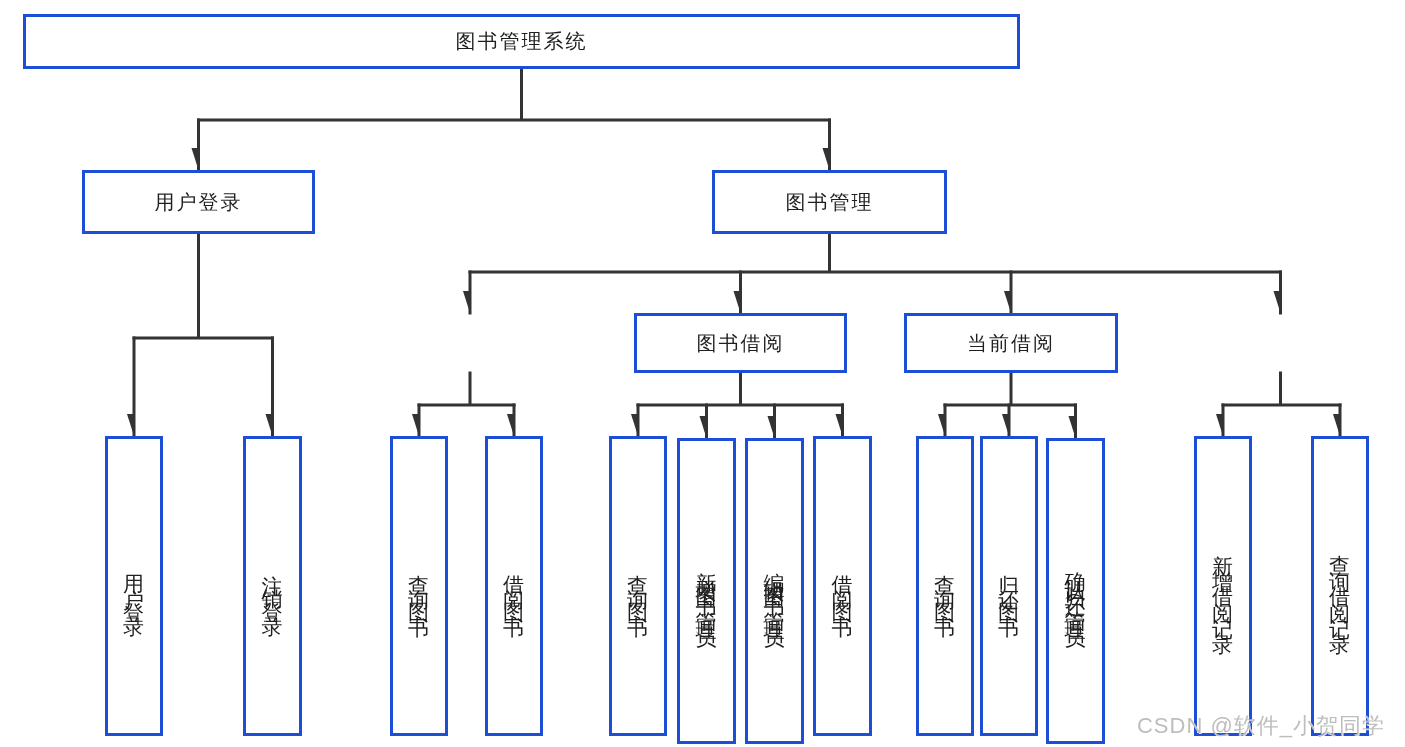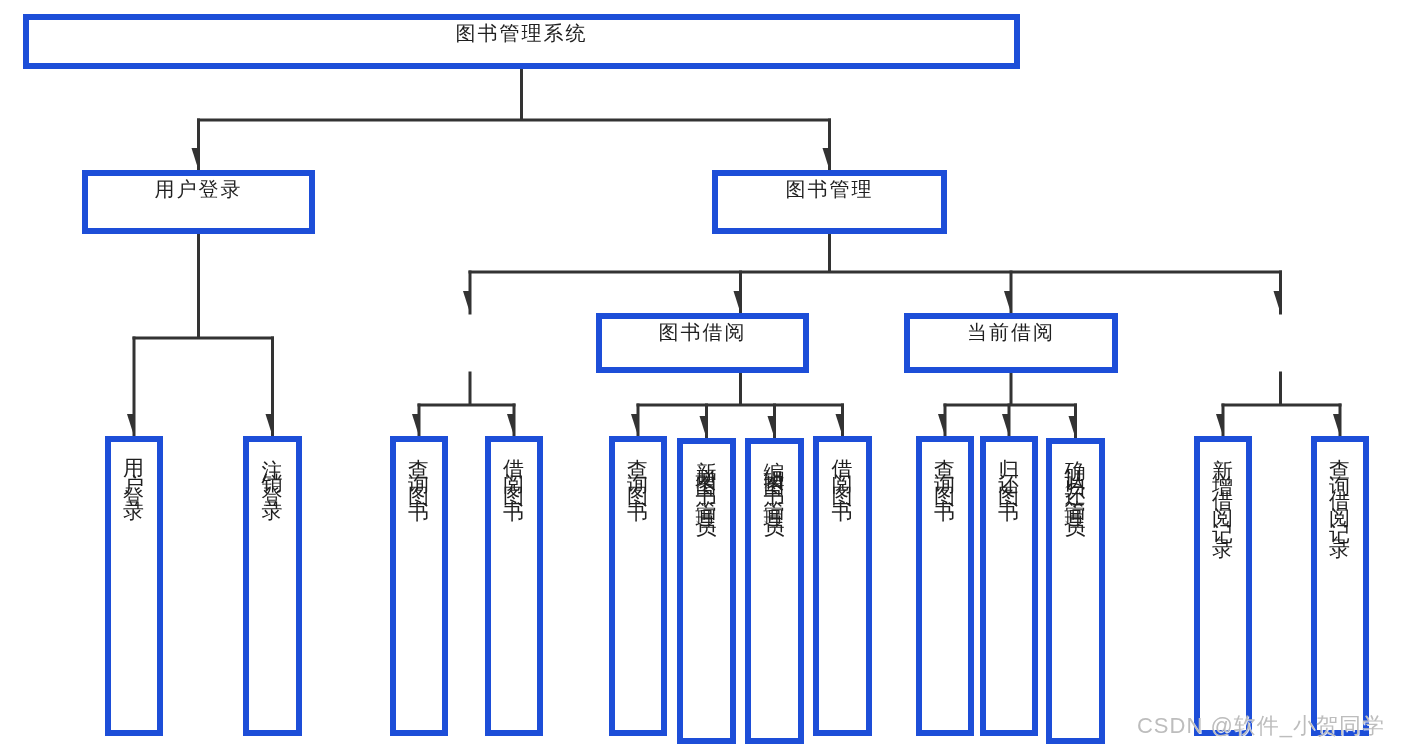--- a/index.html
+++ b/index.html
@@ -12,44 +12,45 @@
     overflow: hidden;
   }
   #connectors {
     position: absolute;
     left: 0; top: 0;
     width: 1405px; height: 747px;
   }
   .box {
     position: absolute;
     box-sizing: border-box;
-    border: 6px solid #1d4ed8;
+    border: 3px solid #1d4ed8;
     background: #ffffff;
     display: flex;
+    align-items: center;
     justify-content: center;
     color: #1f1f1f;
   }
   .h-box { font-size: 20px; letter-spacing: 2px; }
   .v-box span {
     writing-mode: vertical-rl;
     font-size: 21px;
     line-height: 1;
     letter-spacing: 14px;
     color: #1f1f1f;
     white-space: nowrap;
   }
   .v-box.mid span  { letter-spacing: 16px; }
   .v-box.long span { letter-spacing: 8px; }
 
   
   #n-root            { left: 23px;   top: 14px;  width: 997px; height: 55px; }
   #n-user-login      { left: 82px;   top: 170px; width: 233px; height: 64px; }
   #n-book-mgmt       { left: 712px;  top: 170px; width: 235px; height: 64px; }
   #n-new-book-rec    { left: 364px;  top: 313px; width: 212px; height: 60px; }
-  #n-book-borrow     { left: 596px;  top: 313px; width: 213px; height: 60px; }
+  #n-book-borrow     { left: 634px;  top: 313px; width: 213px; height: 60px; }
   #n-current-borrow  { left: 904px;  top: 313px; width: 214px; height: 60px; }
   #n-borrow-record   { left: 1174px; top: 313px; width: 213px; height: 60px; }
 
   #n-ul-login        { left: 105px;  top: 436px; width: 58px; height: 300px; }
   #n-ul-logout       { left: 243px;  top: 436px; width: 59px; height: 300px; }
   #n-nbr-query       { left: 390px;  top: 436px; width: 58px; height: 300px; }
   #n-nbr-borrow      { left: 485px;  top: 436px; width: 58px; height: 300px; }
   #n-bb-query        { left: 609px;  top: 436px; width: 58px; height: 300px; }
   #n-bb-add          { left: 677px;  top: 438px; width: 59px; height: 306px; }
   #n-bb-edit         { left: 745px;  top: 438px; width: 59px; height: 306px; }

